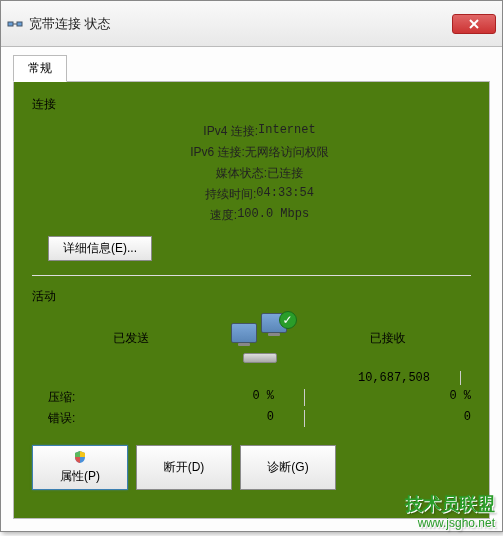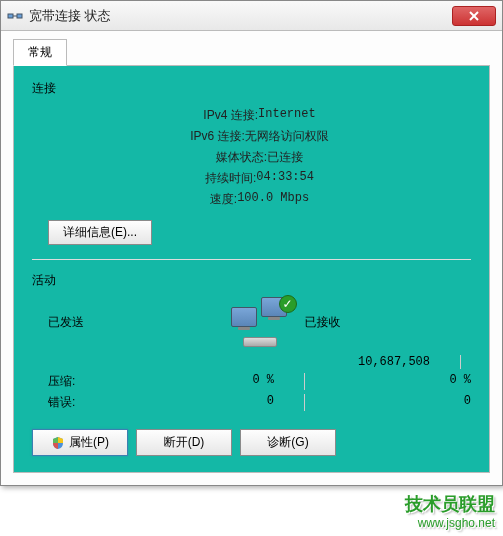--- a/index.html
+++ b/index.html
@@ -1,51 +1,51 @@
 <!DOCTYPE html>
 <html><head>
 <meta charset="utf-8">
 <style>
 * { box-sizing: border-box; margin: 0; padding: 0; }
 body { font-family: "Microsoft YaHei", "SimSun", Tahoma, sans-serif; font-size: 12px; background: #fff; width: 503px; height: 536px; overflow: hidden; position: relative; }
 .window { width: 503px; border: 1px solid #888; background: #f7f7f7; box-shadow: 2px 2px 5px rgba(0,0,0,0.3); }
-.titlebar { height: 30px; background: linear-gradient(#f9f9f9,#e8e8e8); border-bottom: 1px solid #bbb; display: flex; align-items: center; padding: 0 6px; }
+.titlebar { height: 46px; background: linear-gradient(#f9f9f9,#e8e8e8); border-bottom: 1px solid #bbb; display: flex; align-items: center; padding: 0 6px; }
 .titlebar-icon { width: 16px; height: 12px; margin-right: 6px; display: inline-block; }
 .titlebar-icon svg { width: 16px; height: 12px; }
 .titlebar-title { flex: 1; font-size: 13px; color: #222; }
 .close-btn { width: 44px; height: 20px; background: linear-gradient(#e06666,#c33); border: 1px solid #a22; border-radius: 3px; display: flex; align-items: center; justify-content: center; color: #fff; font-weight: bold; font-size: 11px; cursor: pointer; }
 .content { padding: 8px 12px 12px; background: #fdfdfd; }
 .tabs { display: flex; border-bottom: 1px solid #bbb; margin-bottom: 0; align-items: center; }
 .tab { padding: 4px 14px; border: 1px solid #bbb; border-bottom: none; background: #f4f4f4; margin-right: 2px; margin-bottom: -1px; font-size: 12px; cursor: pointer; }
 .tab.active { background: #fff; border-bottom: 1px solid #fff; }
-.panel { border: 1px solid #bbb; border-top: none; padding: 14px 18px 16px; background: #14b8a6; }
+.panel { border: 1px solid #bbb; border-top: none; padding: 14px 18px 28px; background: #4d7c0f; }
 .section-title { font-size: 12px; margin-bottom: 8px; }
 .row { display: flex; justify-content: center; padding: 2px 0 2px 16px; font-size: 12px; }
 .row .label { color: #222; }
 .row .value { color: #222; font-family: "Courier New", monospace, sans-serif; font-size: 12px; }
 .details-btn { margin: 10px 0 4px 16px; padding: 3px 14px; border: 1px solid #8a8a8a; background: linear-gradient(#fefefe,#e6e6e6); font-size: 12px; cursor: pointer; }
 hr.sep { border: none; border-top: 1px solid #ddd; margin: 10px 0 12px; }
 .activity-head { display: flex; padding: 0 0 0 16px; align-items: center; margin-bottom: 6px; }
-.act-col { flex: 1; text-align: left; font-size: 12px; }
+.act-col { flex: 1; text-align: center; font-size: 12px; }
 .act-icon { width: 90px; display: flex; justify-content: center; position: relative; }
 .net-icon { width: 70px; height: 50px; position: relative; }
 .monitor { width: 26px; height: 20px; background: linear-gradient(#7aa6d8,#5a86b8); border: 1px solid #456; border-radius: 2px; position: absolute; }
 .monitor::after { content:''; position:absolute; bottom:-4px; left:50%; transform:translateX(-50%); width:12px; height:3px; background:#888; border-radius:1px; }
 .mon-back { top:0; right:8px; }
 .mon-front { top:10px; left:6px; }
 .check { position:absolute; top:-2px; right:-2px; width:18px; height:18px; background:#2a9d2a; border:1px solid #1a6d1a; border-radius:50%; color:#fff; font-size:12px; line-height:16px; text-align:center; }
 .disk { position:absolute; bottom:0; left:50%; transform:translateX(-50%); width:34px; height:10px; background:linear-gradient(#ddd,#aaa); border:1px solid #888; border-radius:2px; }
 .act-row { display: flex; padding: 2px 0 2px 16px; font-size: 12px; }
 .act-row .alabel { width: 70px; }
 .act-row .asent { flex:1; text-align: right; padding-right: 20px; font-family: "Courier New", monospace; }
 .act-row .arecv { flex:1; text-align: right; font-family: "Courier New", monospace; }
 .act-row .divider { width: 1px; background: #ccc; margin: 0 10px; }
 .bottom-buttons { display: flex; gap: 8px; margin-top: 16px; }
 .btn { flex: 0 0 auto; padding: 4px 14px; border: 1px solid #8a8a8a; background: linear-gradient(#fefefe,#e6e6e6); font-size: 12px; cursor: pointer; display: flex; align-items: center; gap: 4px; min-width: 96px; justify-content: center; }
-.btn.highlight { border: 1px solid #3c7fb1; box-shadow: 0 0 2px rgba(60,127,177,0.6); }
+.btn.highlight { border: 1px solid #3c7fb1; box-shadow: 0 0 2px rgba(60,127,177,0.6); flex-direction: column; }
 .shield-icon { width: 14px; height: 14px; display: inline-block; }
 .watermark { position: absolute; bottom: 6px; right: 8px; font-size: 18px; font-weight: bold; color: #2a9d2a; text-shadow: 1px 1px 0 #fff, 2px 2px 2px rgba(0,0,0,0.3); font-family: "Microsoft YaHei", sans-serif; }
 .watermark .sub { font-size: 12px; color: #2a9d2a; display: block; text-align: right; font-weight: normal; }
 </style>
 </head>
 <body>
 
 <div class="window">
   <div class="titlebar">
     <span class="titlebar-icon">

